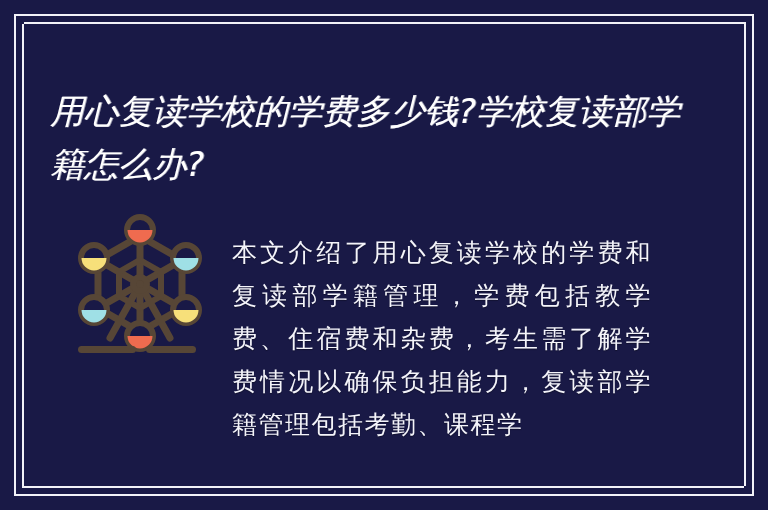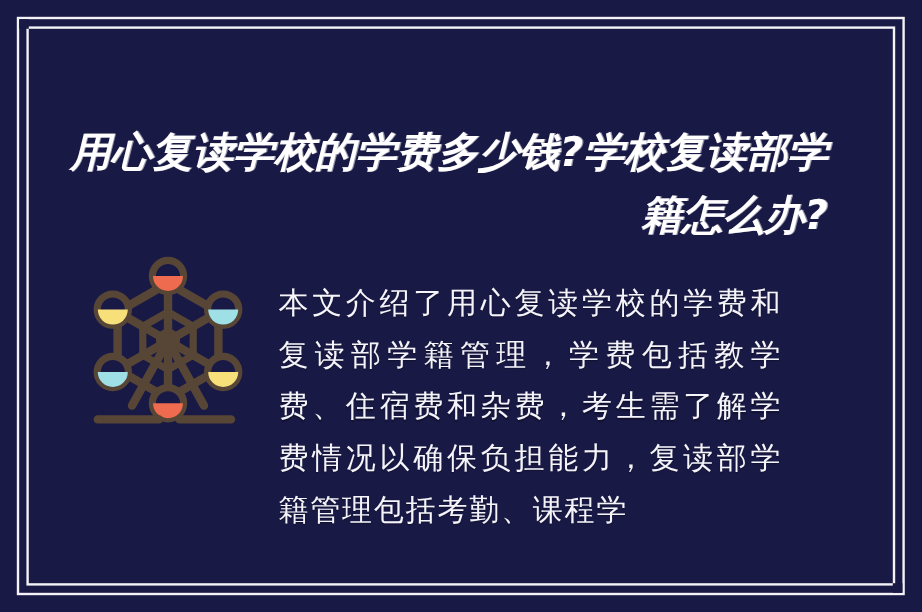--- a/index.html
+++ b/index.html
@@ -45,32 +45,31 @@
   .corner-notch {
     position: absolute;
     background: #191946;
     pointer-events: none;
   }
 
   
   .headline {
     position: absolute;
     left: 50px;
-    top: 78px;
+    top: 62px;
     width: 640px;
     color: #ffffff;
     font-family: "DejaVu Sans", sans-serif;
     font-size: 34px;
-    font-weight: 700;
+    font-weight: 400;
     font-style: italic;
     line-height: 53px;
     letter-spacing: 0px;
     white-space: pre-line;
     text-shadow: 1px 0 0 rgba(255,255,255,0.55);
-    text-align: right;
   }
 
   
   .illustration {
     position: absolute;
     left: 70px;
     top: 208px;
     width: 140px;
     height: 150px;
   }

